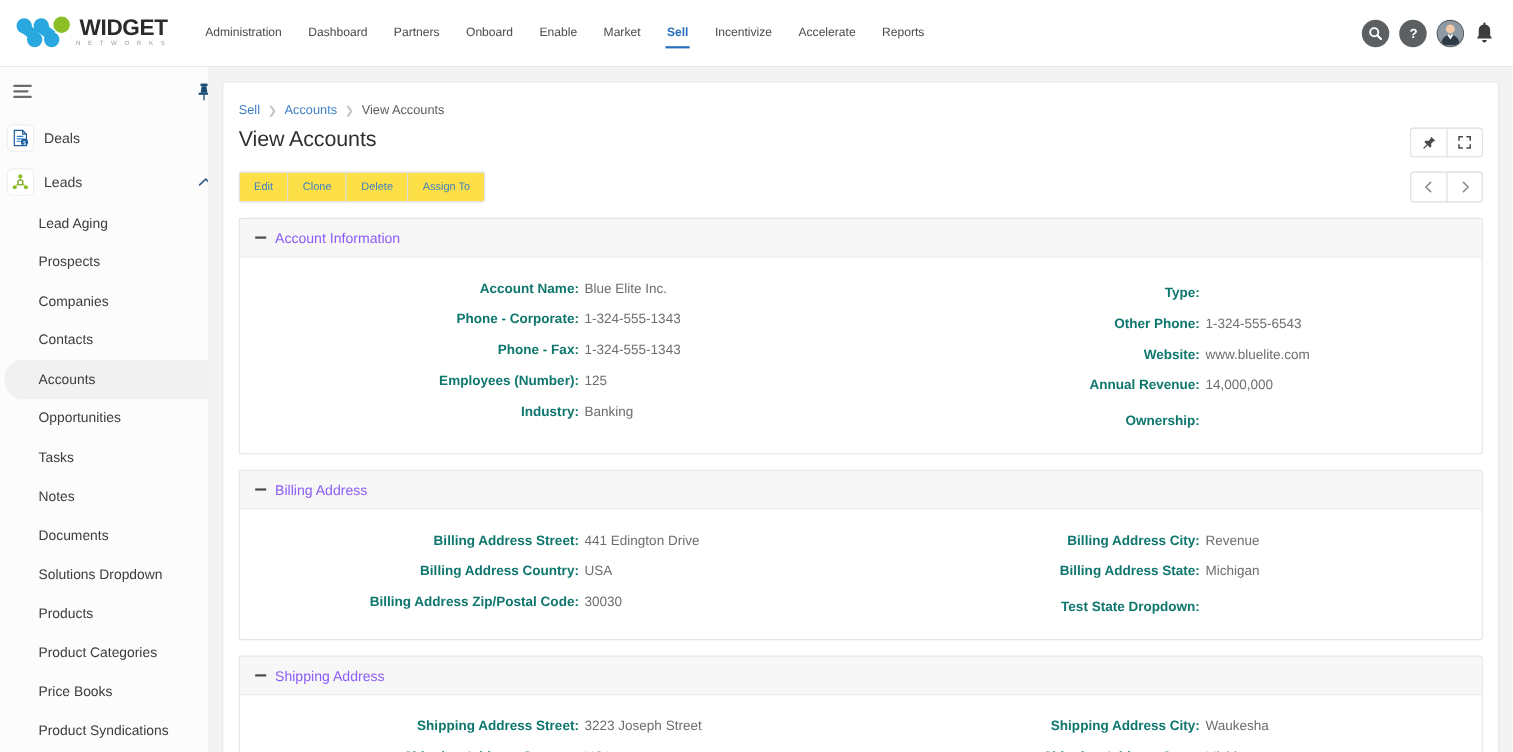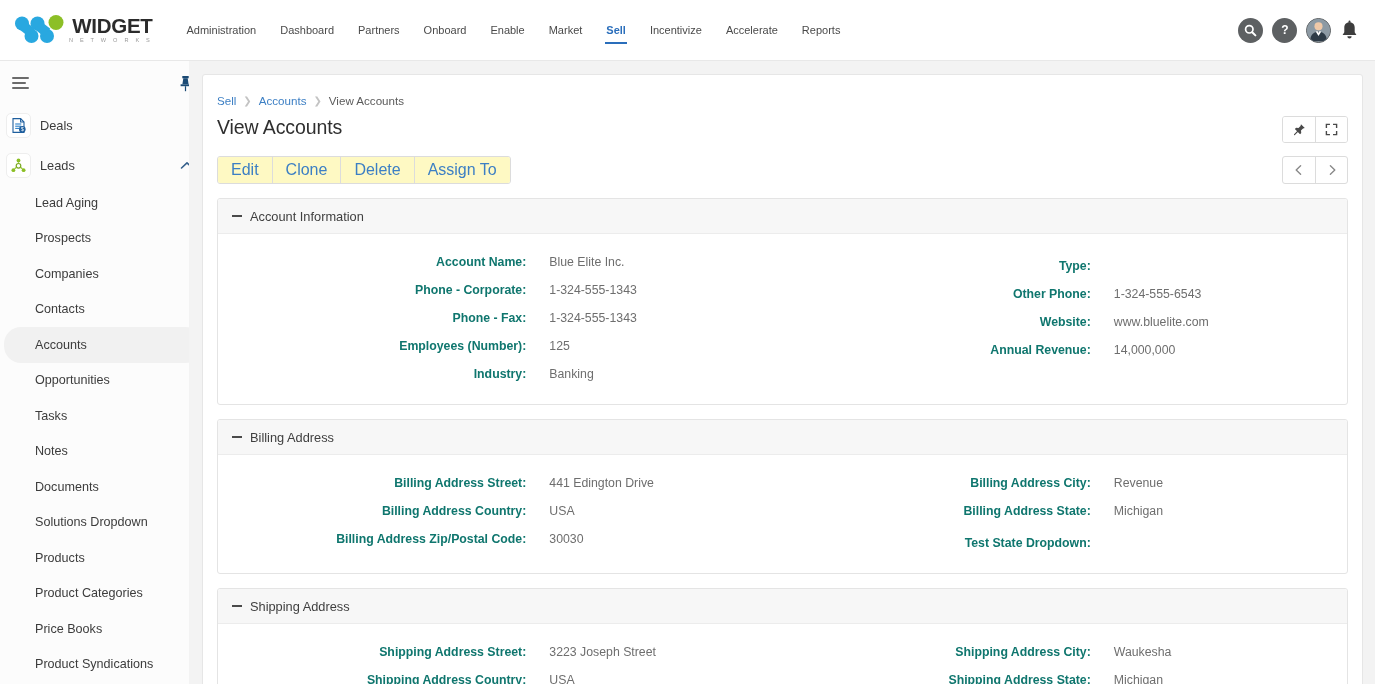--- a/index.html
+++ b/index.html
@@ -155,22 +155,22 @@
   .action-row {
     display: flex; align-items: center;
     padding: 13px 14px 0 14px;
   }
   .btn-group {
     display: flex; border: 1px solid #dcdcdc;
     border-radius: 3px; overflow: hidden; background: #fff;
   }
   .btn {
     padding: 0 13px; height: 26px; display: flex;
-    align-items: center; font-size: 16px;
-    color: #3c7fc4; background: #fef9c3; cursor: pointer;
+    align-items: center; font-size: 10px;
+    color: #3c7fc4; background: #fde047; cursor: pointer;
     white-space: nowrap;
   }
   .btn + .btn { border-left: 1px solid #dcdcdc; }
   .nav-arrows {
     margin-left: auto; display: flex;
     border: 1px solid #dcdcdc; border-radius: 3px;
     overflow: hidden; background: #fff;
   }
   .arrow-btn {
     width: 32px; height: 26px; display: flex;
@@ -187,36 +187,36 @@
   .panel-head {
     height: 35px; background: #f7f7f7;
     border-bottom: 1px solid #ececec;
     display: flex; align-items: center;
     padding-left: 14px; cursor: pointer;
   }
   .collapse-dash {
     width: 10px; height: 1.4px; background: #4a4a4a;
     margin-right: 8px; flex: 0 0 auto;
   }
-  .panel-title { font-size: 12.8px; color: #404040; }
+  .panel-title { font-size: 12.8px; color: #8b5cf6; }
   .panel-body {
     display: flex; padding: 14px 0 16px 0;
   }
   .col { width: 50%; }
   .frow {
     display: flex; align-items: baseline;
     padding: 7px 0; font-size: 12.3px;
   }
   .flabel {
     width: 55.5%; text-align: right;
     color: #0f766e; font-weight: bold;
     padding-right: 5px; white-space: nowrap;
   }
   .fvalue {
-    flex: 1; color: #6e6e6e; word-break: break-word; margin-left: 18px;
+    flex: 1; color: #6e6e6e; word-break: break-word;
   }
   .frow.empty .fvalue { min-height: 15px; }
 </style>
 </head>
 <body>
 
 <div class="topnav">
 
   <div class="logo-wrap">
     <svg class="logo-mark" viewBox="0 0 52 34">
@@ -468,20 +468,24 @@
             <span class="fvalue">1-324-555-6543</span>
           </div>
           <div class="frow">
             <span class="flabel">Website:</span>
             <span class="fvalue">www.bluelite.com</span>
           </div>
           <div class="frow">
             <span class="flabel">Annual Revenue:</span>
             <span class="fvalue">14,000,000</span>
           </div>
+          <div class="frow empty">
+            <span class="flabel">Ownership:</span>
+            <span class="fvalue"></span>
+          </div>
         </div>
       </div>
     </div>
 
     <div class="panel">
       <div class="panel-head">
         <span class="collapse-dash"></span>
         <span class="panel-title">Billing Address</span>
       </div>
       <div class="panel-body">

